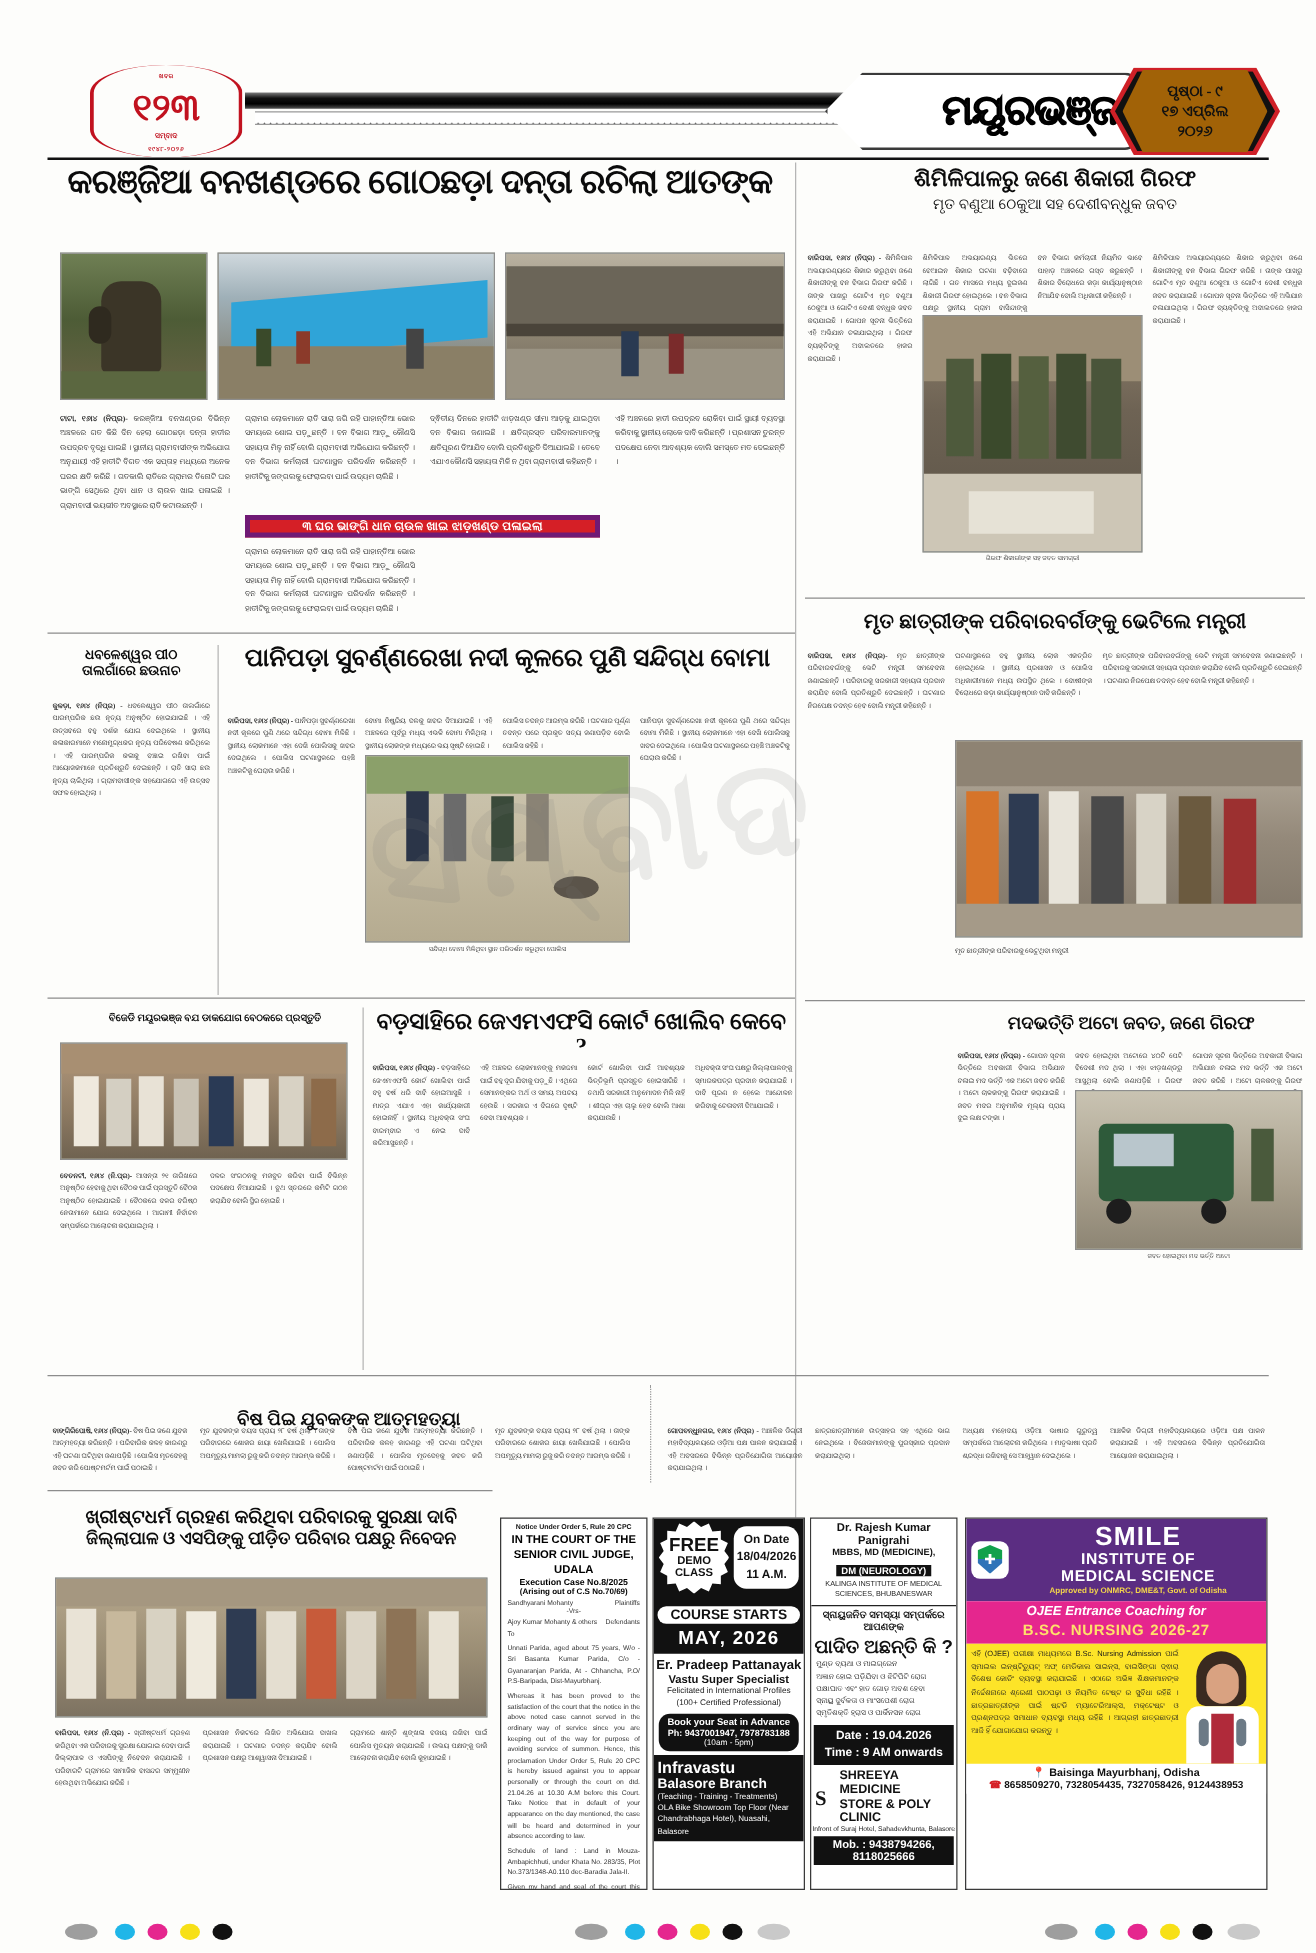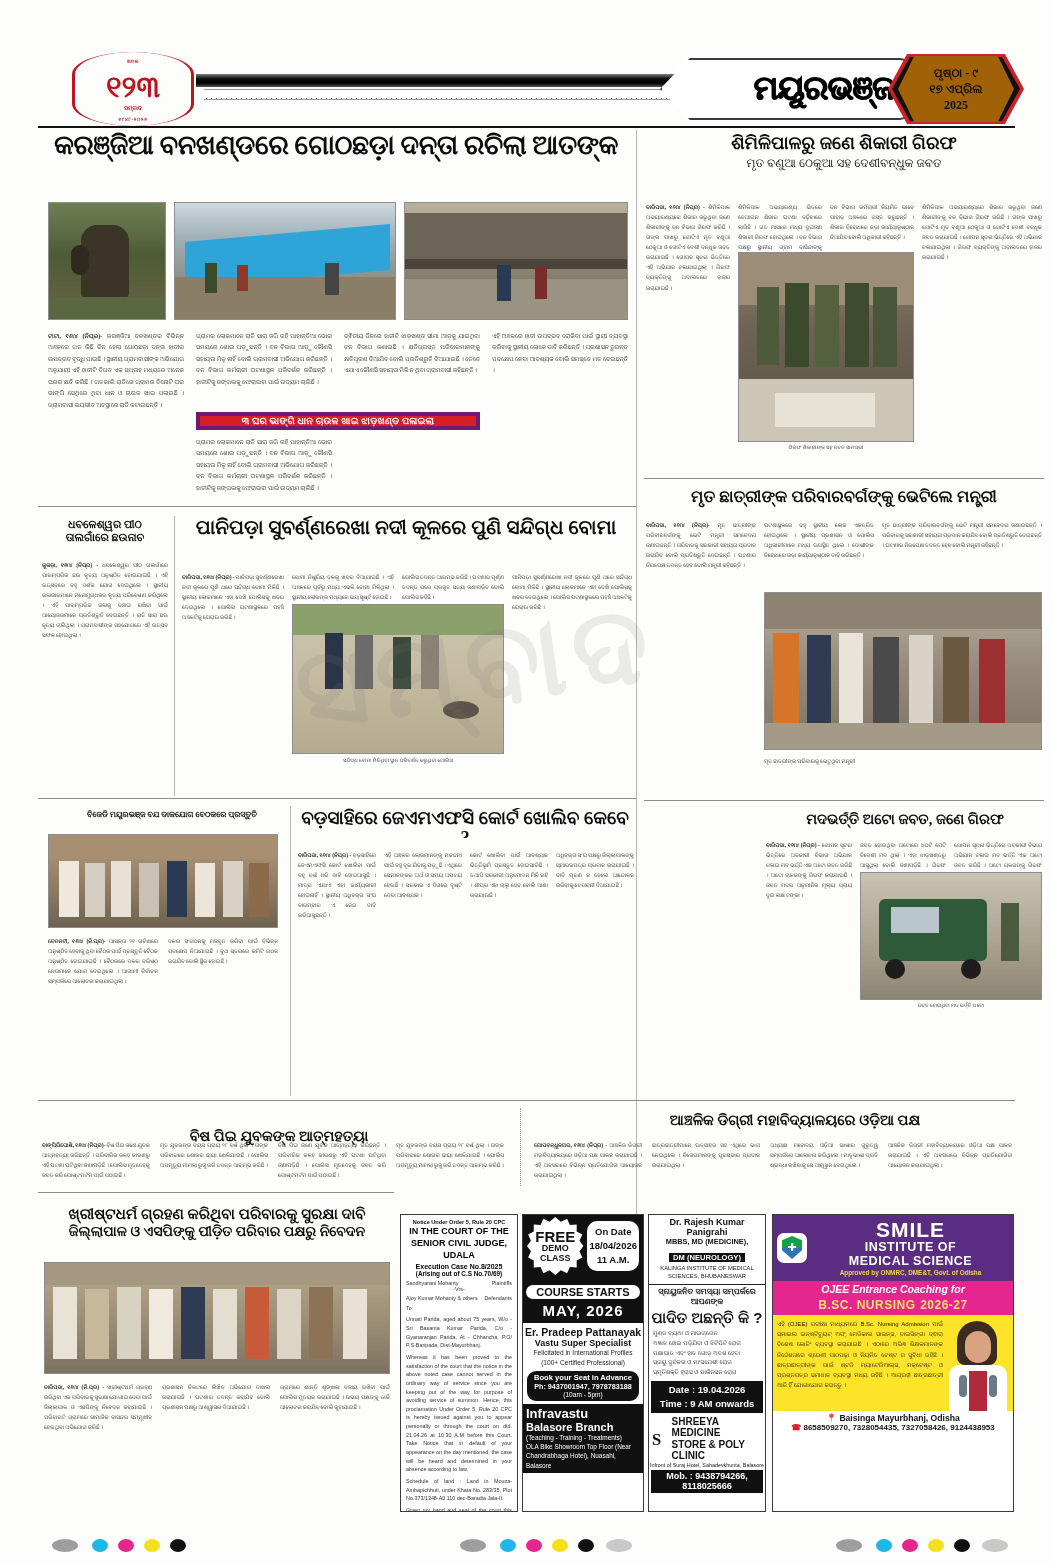--- a/index.html
+++ b/index.html
@@ -209,21 +209,21 @@
     <div class="title-plate">
       <span class="title-plate-txt">ମୟୂରଭଞ୍ଜ</span>
     </div>
 
     <div class="date-badge">
       <div class="date-hex-red"></div>
       <div class="date-hex-blk"></div>
       <div class="date-hex-wht">
         <div>ପୃଷ୍ଠା - ୯</div>
         <div>୧୭ ଏପ୍ରିଲ</div>
-        <div>2025</div>
+        <div>୨୦୨୬</div>
       </div>
     </div>
   </div>
 
   <div class="rule" style="left:38px;top:126px;width:977px;height:1.5px;"></div>
   <div class="vdiv" style="left:636px;top:130px;height:1090px;"></div>
 
   <div class="col" style="left:40px;top:130px;width:592px;height:370px;">
     <div class="hl" style="font-size:27px;text-align:center;line-height:1.15;letter-spacing:-.5px;">କରଞ୍ଜିଆ ବନଖଣ୍ଡରେ ଗୋଠଛଡ଼ା ଦନ୍ତା ରଚିଲା ଆତଙ୍କ</div>
   </div>
@@ -439,23 +439,20 @@
     <div style="position:absolute;left:24px;top:86px;width:20px;height:20px;background:#1d1d1d;border-radius:50%;"></div>
     <div style="position:absolute;left:100px;top:86px;width:20px;height:20px;background:#1d1d1d;border-radius:50%;"></div>
     <div style="position:absolute;left:140px;top:30px;width:18px;height:58px;background:#4a5a3c;"></div>
   </div>
   <div class="cap" style="position:absolute;left:860px;top:1002px;width:182px;">ଜବତ ହୋଇଥିବା ମଦ ଭର୍ତ୍ତି ଅଟୋ</div>
 
   <div class="rule" style="left:38px;top:1100px;width:977px;height:1px;background:#8c8c8c;"></div>
 
   <div class="col" style="left:124px;top:1112px;width:310px;height:24px;margin-top:16px;">
     <div class="hl" style="font-size:14.5px;text-align:center;line-height:1.15;">ବିଷ ପିଇ ଯୁବକଙ୍କ ଆତ୍ମହତ୍ୟା</div>
-  </div>
-  <div class="col" style="left:580px;top:1112px;width:430px;height:24px;">
-    <div class="hl" style="font-size:14.5px;text-align:center;line-height:1.15;">ଆଞ୍ଚଳିକ ଡିଗ୍ରୀ ମହାବିଦ୍ୟାଳୟରେ ଓଡ଼ିଆ ପକ୍ଷ</div>
   </div>
   <div class="vdiv" style="left:520px;top:1108px;height:78px;border-left:1px dotted #999;background:transparent;"></div>
 
   <div class="col body-txt tiny" style="left:42px;top:1140px;width:108px;height:46px;">
     <b>ବାଙ୍ଗିରିପୋଷି, ୧୬ା୪ (ନିପ୍ର)-</b>
     <span>ବିଷ ପିଇ ଜଣେ ଯୁବକ ଆତ୍ମହତ୍ୟା କରିଛନ୍ତି । ପରିବାରିକ କଳହ କାରଣରୁ ଏହି ଘଟଣା ଘଟିଥିବା ଜଣାପଡ଼ିଛି । ପୋଲିସ ମୃତଦେହକୁ ଜବତ କରି ପୋଷ୍ଟମର୍ଟମ ପାଇଁ ପଠାଇଛି ।</span>
   </div>
   <div class="col body-txt tiny" style="left:160px;top:1140px;width:108px;height:46px;">
     <span>ମୃତ ଯୁବକଙ୍କ ବୟସ ପ୍ରାୟ ୨୮ ବର୍ଷ ଥିଲା । ତାଙ୍କ ପରିବାରରେ ଶୋକର ଛାୟା ଖେଳିଯାଇଛି । ପୋଲିସ ଅପମୃତ୍ୟୁ ମାମଲା ରୁଜୁ କରି ତଦନ୍ତ ଆରମ୍ଭ କରିଛି ।</span>
   </div>

